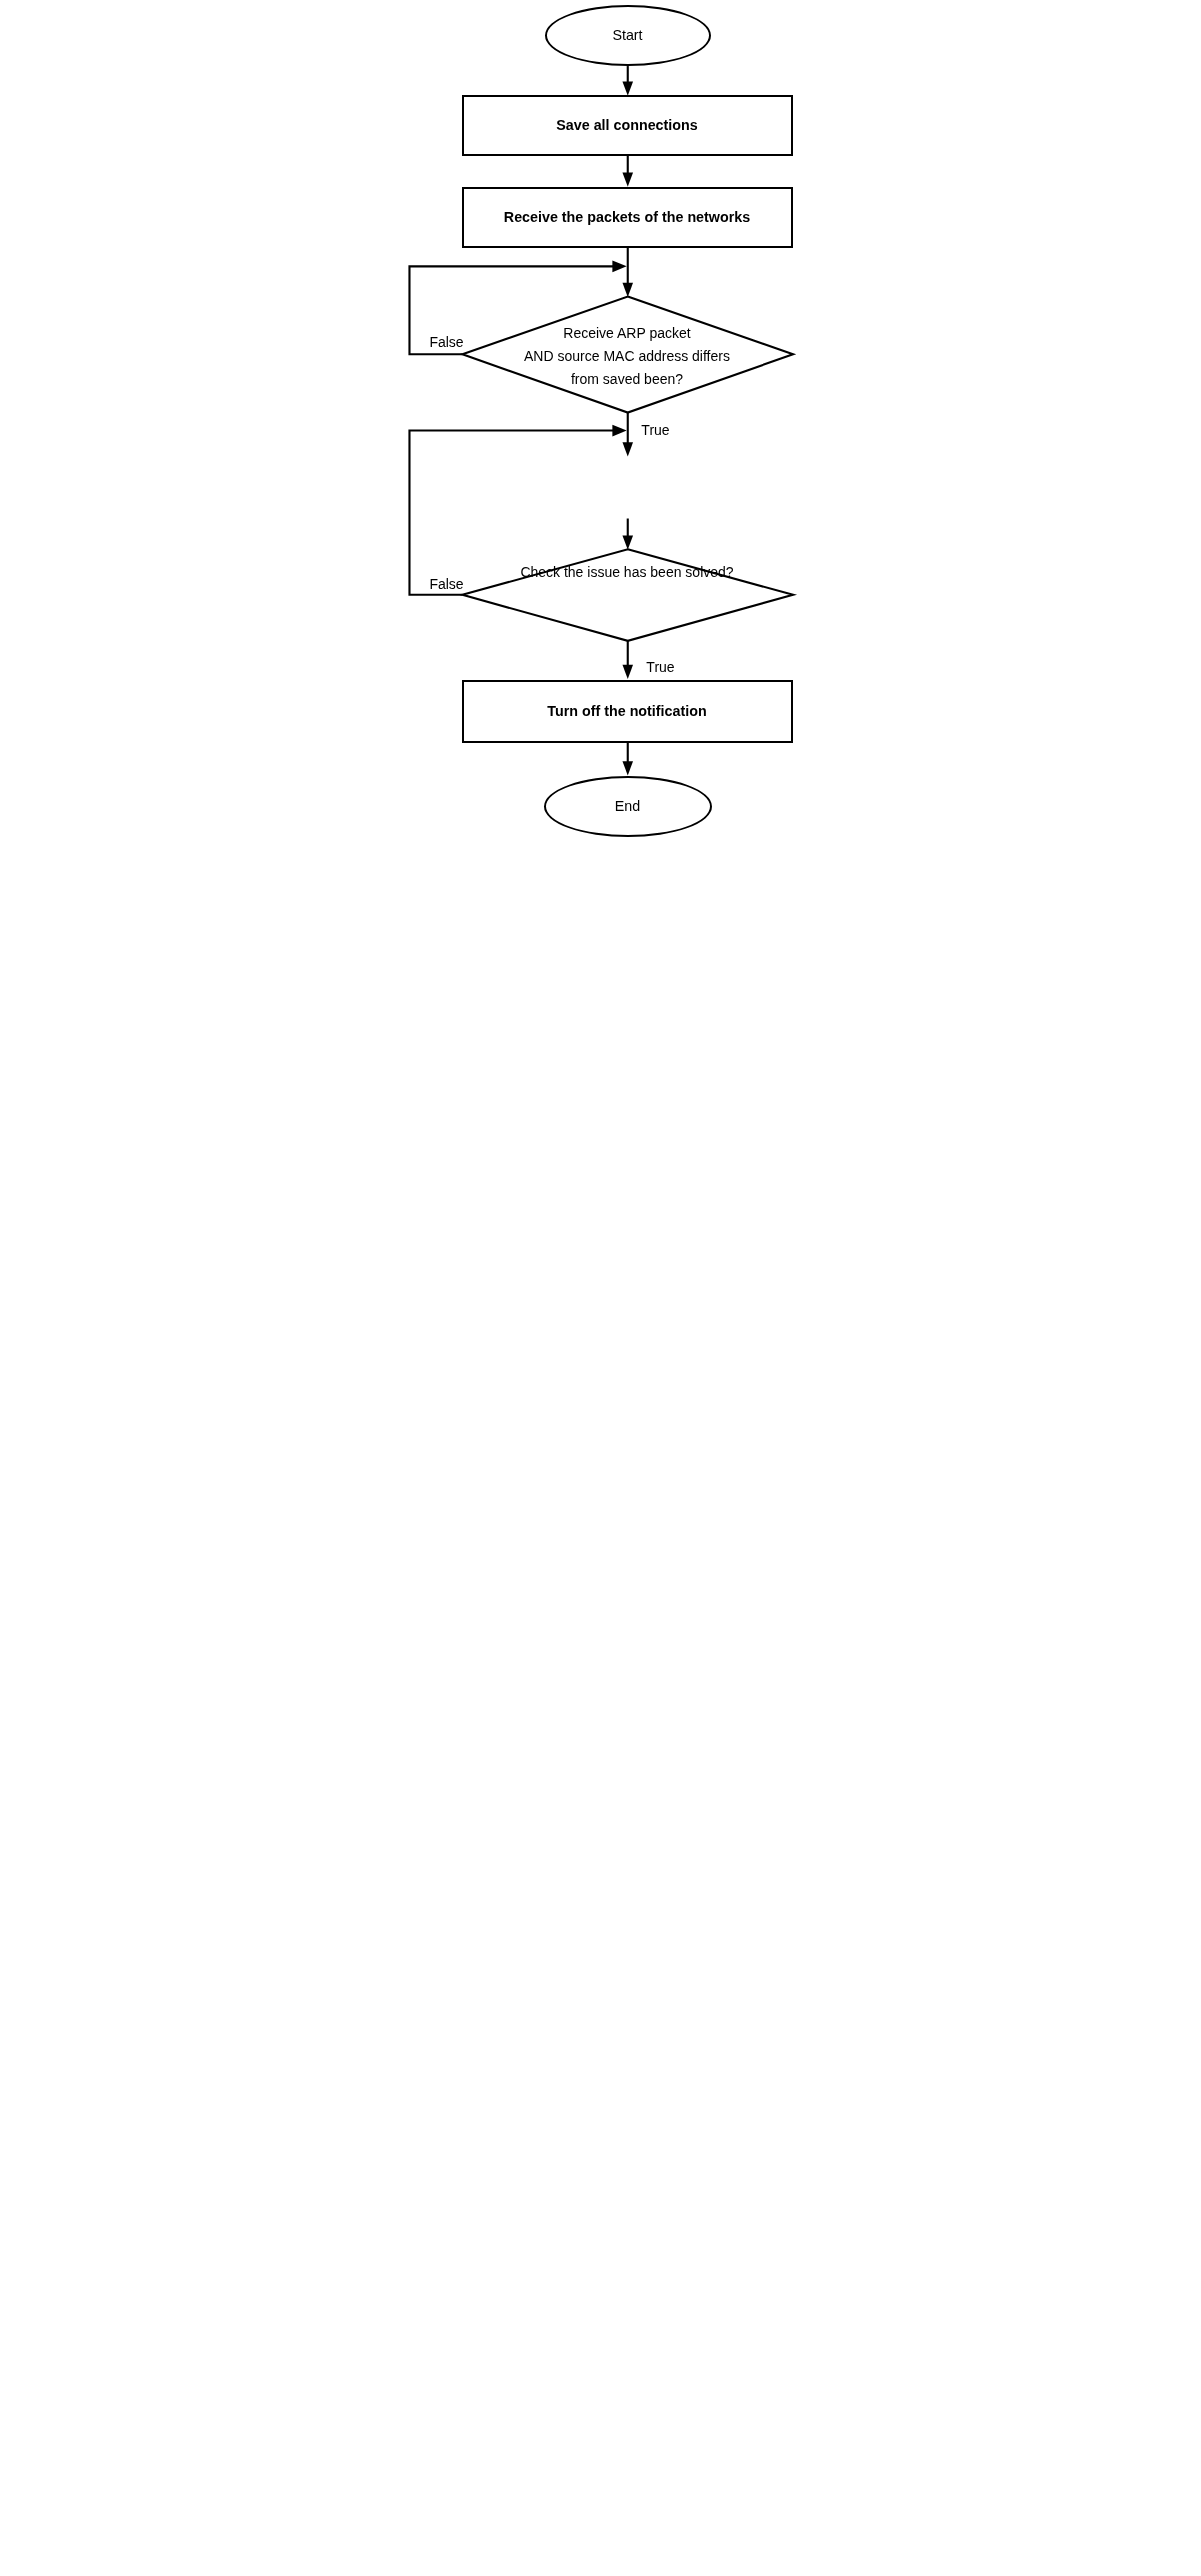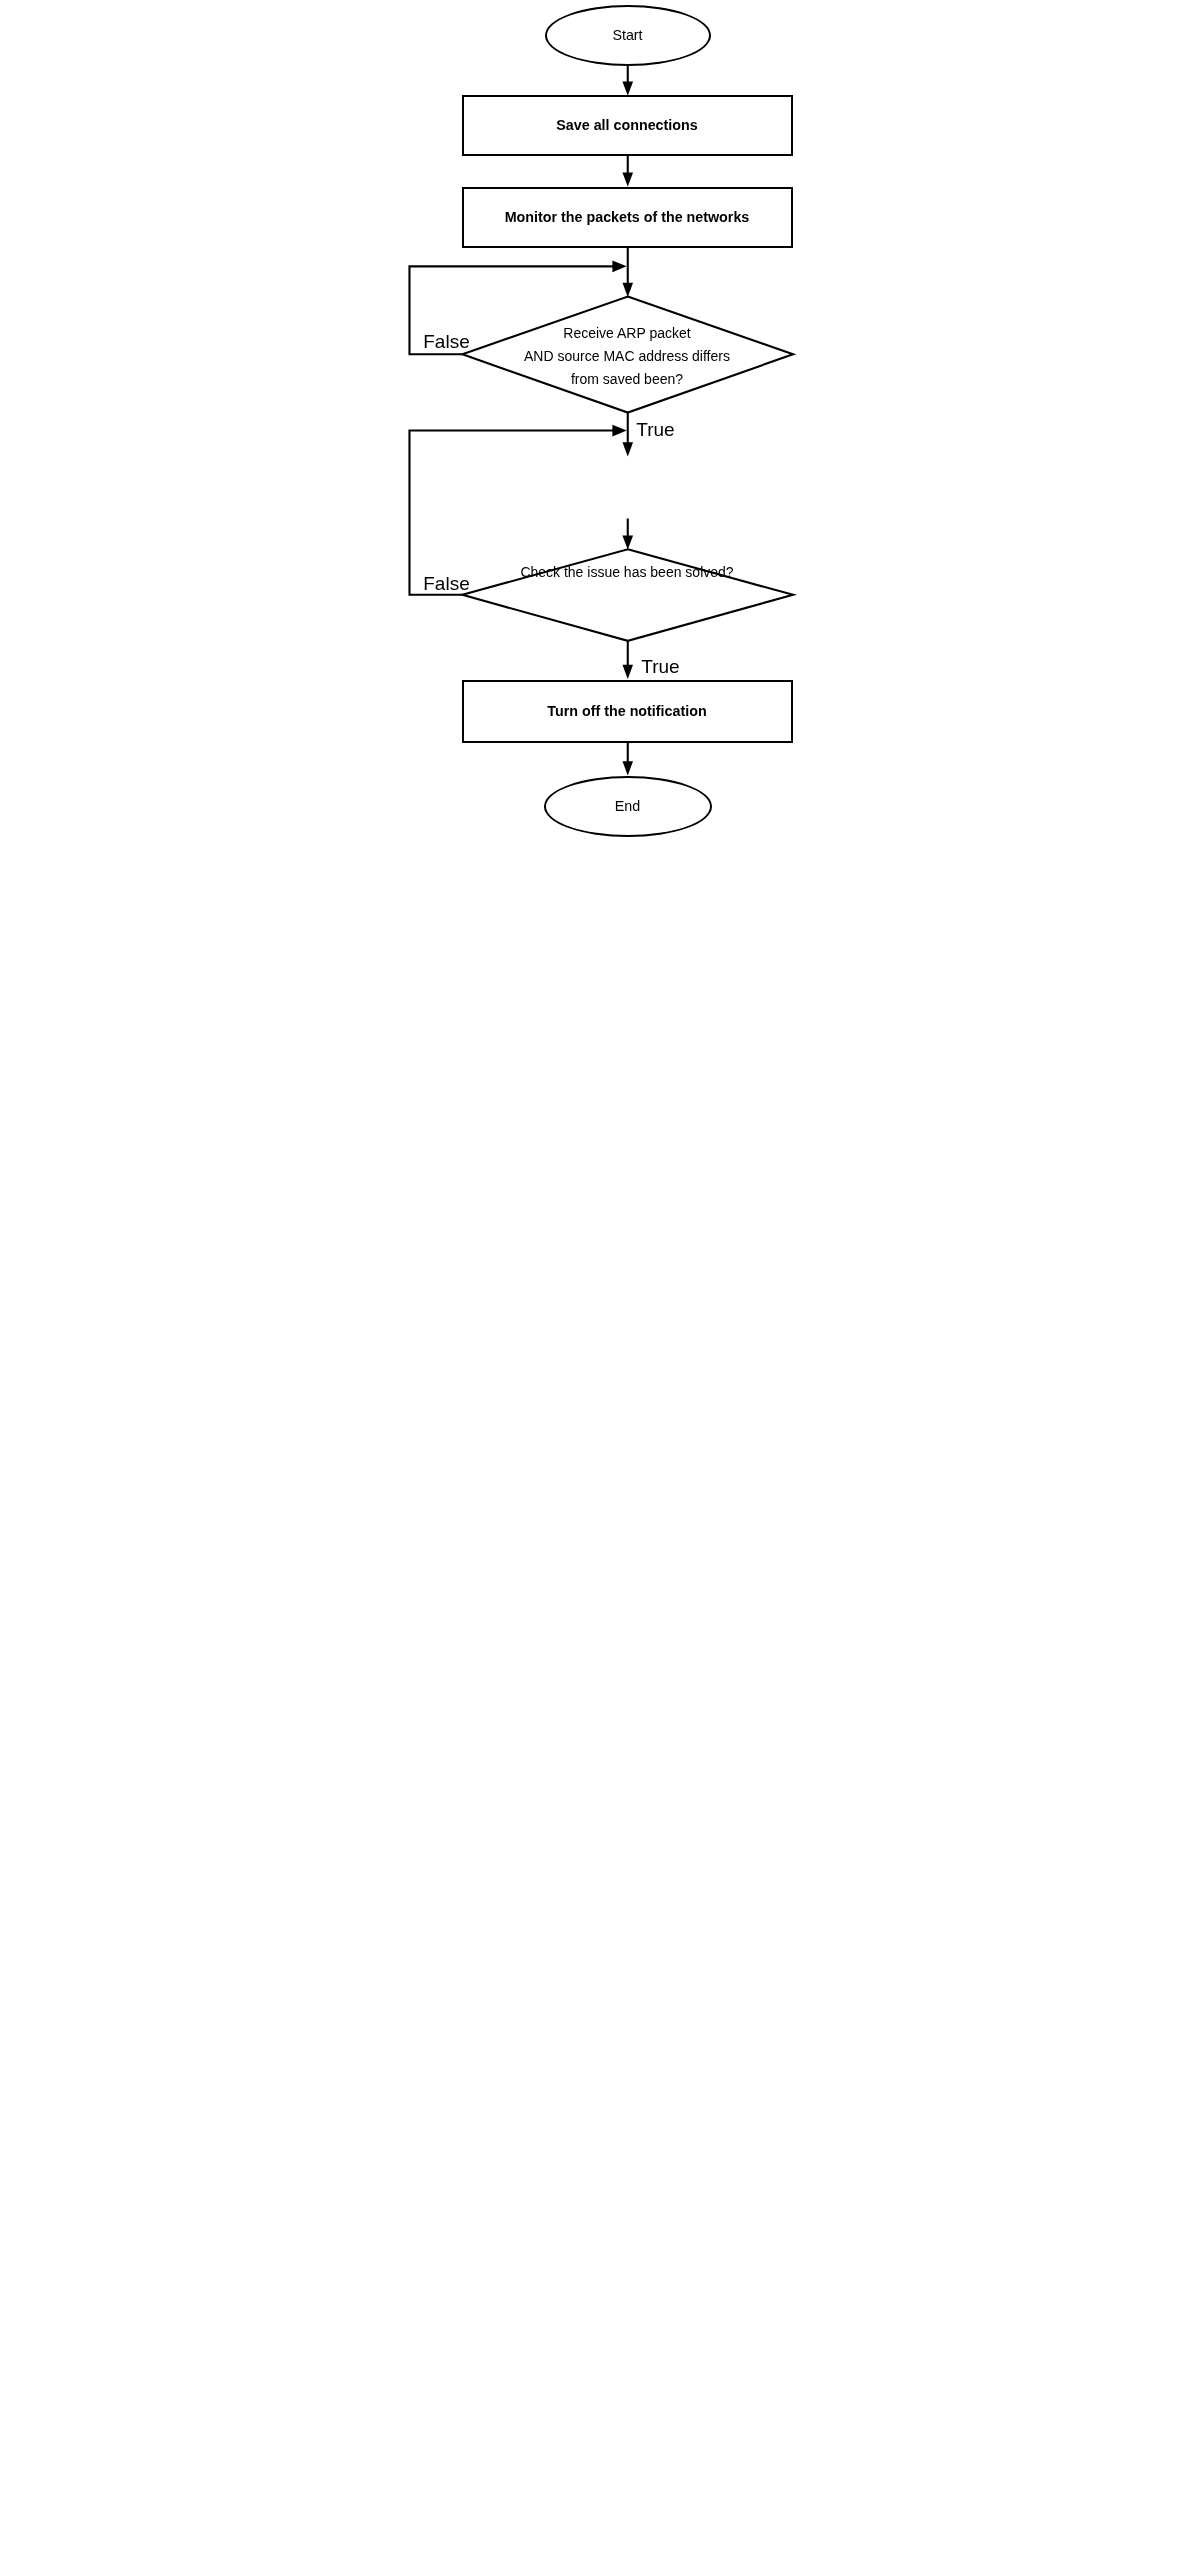--- a/index.html
+++ b/index.html
@@ -50,21 +50,21 @@
     left: 61px;
     width: 331px;
     text-align: center;
     font-size: 14px;
     line-height: 23px;
     background: transparent;
   }
   .edge-label {
     position: absolute;
     z-index: 3;
-    font-size: 19px;
+    font-size: 14px;
     line-height: 18px;
     text-align: center;
     width: 60px;
   }
   .stack { display: block; }
 </style>
 </head>
 <body>
 
 <div class="canvas">
@@ -104,21 +104,21 @@
 
   <div class="node terminator" style="left:144px; top:5.3px; width:166px; height:61px;">
     <span>Start</span>
   </div>
 
   <div class="node process" style="top:95px; height:61px;">
     <span>Save all connections</span>
   </div>
 
   <div class="node process" style="top:187px; height:61px;">
-    <span>Monitor the packets of the networks</span>
+    <span>Receive the packets of the networks</span>
   </div>
 
   <div class="diamond-text" style="top:322px;">
     <span class="stack">Receive ARP packet</span>
     <span class="stack">AND source MAC address differs</span>
     <span class="stack">from saved been?</span>
   </div>
 
   <div class="edge-label" style="left:16px; top:333px;">False</div>
 

